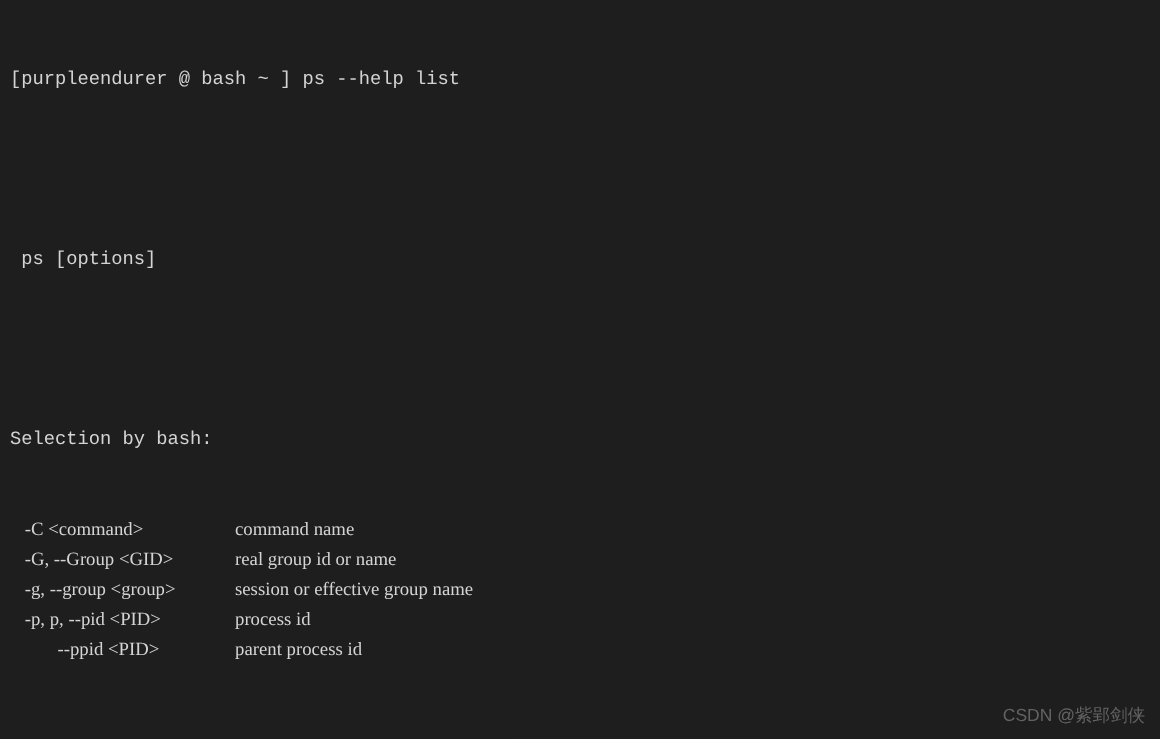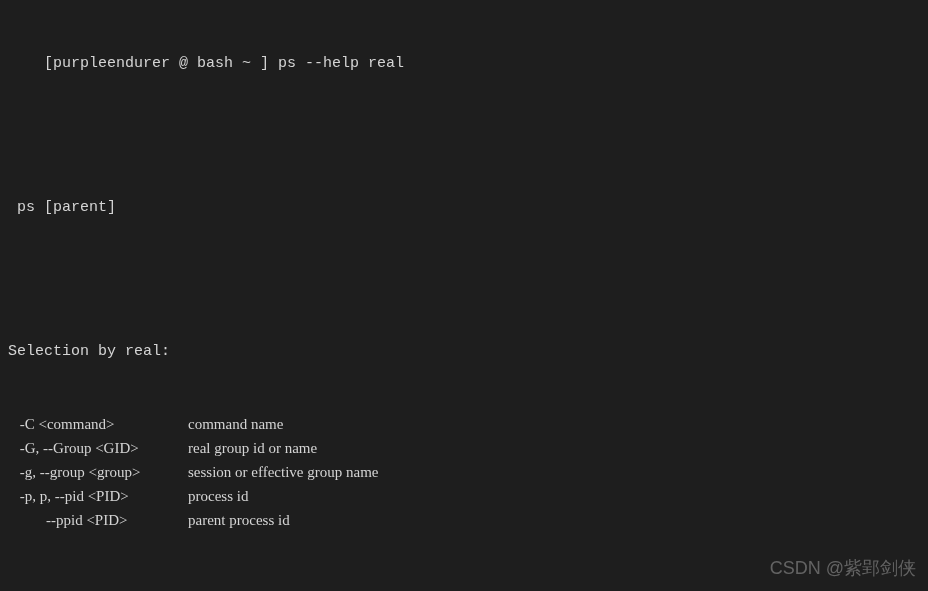--- a/index.html
+++ b/index.html
@@ -18,28 +18,27 @@
       height: 591px;
       overflow: hidden;
       position: relative;
     }
     .terminal {
       white-space: pre;
     }
     .prompt-line {
       display: flex;
       align-items: center;
-      margin-left: 36px;
     }
     .watermark {
       position: absolute;
       bottom: 8px;
       right: 12px;
       color: #808080;
-      font-size: 18px;
+      font-size: 14px;
       font-family: sans-serif;
       opacity: 0.7;
     }
     .line {
       min-height: 1.6em;
     }
     .option-row {
       display: flex;
       font-family: Liberation Serif, serif;
     }
@@ -48,26 +47,26 @@
       padding-left: 8px;
     }
     .opt-desc {
     }
   </style>
 </head>
 <body>
 
 <div class="terminal">
   <div class="line prompt-line">
-    <span>[purpleendurer @ bash ~ ]</span><span> </span><span>ps --help real</span>
+    <span>[purpleendurer @ bash ~ ]</span><span> </span><span>ps --help list</span>
   </div>
   <div class="line">&nbsp;</div>
-  <div class="line"> ps [parent]</div>
+  <div class="line"> ps [options]</div>
   <div class="line">&nbsp;</div>
-  <div class="line">Selection by real:</div>
+  <div class="line">Selection by bash:</div>
   <div id="options-container"><div class="line option-row"><span class="opt-flag"> -C &lt;command&gt;        </span><span class="opt-desc">command name</span></div><div class="line option-row"><span class="opt-flag"> -G, --Group &lt;GID&gt;   </span><span class="opt-desc">real group id or name</span></div><div class="line option-row"><span class="opt-flag"> -g, --group &lt;group&gt; </span><span class="opt-desc">session or effective group name</span></div><div class="line option-row"><span class="opt-flag"> -p, p, --pid &lt;PID&gt;  </span><span class="opt-desc">process id</span></div><div class="line option-row"><span class="opt-flag">        --ppid &lt;PID&gt; </span><span class="opt-desc">parent process id</span></div></div>
   
   
   
   
   
   
   
 </div>
 

